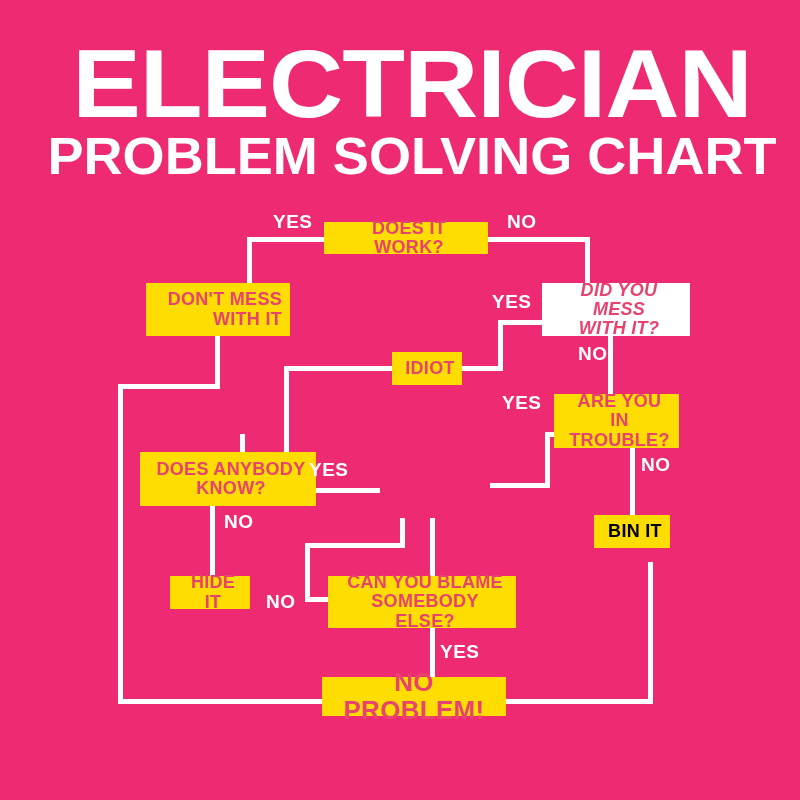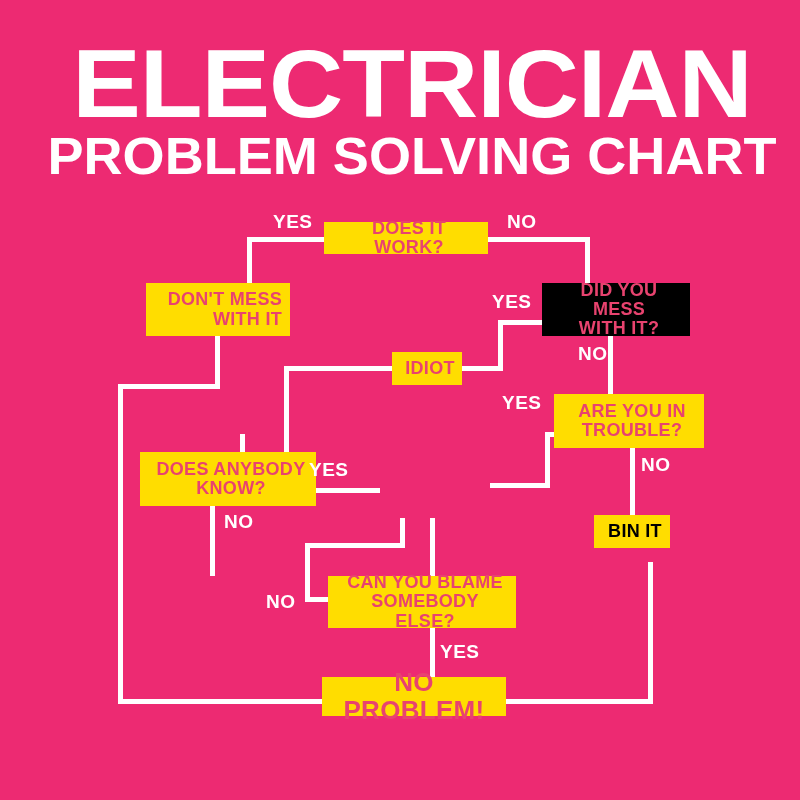--- a/index.html
+++ b/index.html
@@ -129,44 +129,47 @@
 
   <div class="node sz-m" style="left: 324px; top: 222px; width: 164px; height: 32px; background: rgb(255, 221, 0); color: rgb(232, 67, 111);">
     <span>DOES IT WORK?</span>
   </div>
 
   <div class="node sz-m" style="left: 146px; top: 283px; width: 144px; height: 53px; flex-direction: column; background: rgb(255, 221, 0); color: rgb(232, 67, 111); align-items: flex-end;">
     <span>DON'T MESS</span>
     <span>WITH IT</span>
   </div>
 
-  <div class="node sz-m" style="left: 542px; top: 283px; width: 148px; height: 53px; flex-direction: column; background: #000000; color: rgb(232, 67, 111);">
+  <div class="node sz-m" style="left: 542px; top: 283px; width: 148px; height: 53px; flex-direction: column; background: #ffffff; color: rgb(232, 67, 111); font-style: italic;">
     <span>DID YOU MESS</span>
     <span>WITH IT?</span>
   </div>
 
   <div class="node sz-m" style="left: 392px; top: 352px; width: 70px; height: 33px; background: rgb(255, 221, 0); color: rgb(232, 67, 111);">
     <span>IDIOT</span>
   </div>
 
-  <div class="node sz-m" style="left: 554px; top: 394px; width: 150px; height: 54px; flex-direction: column; background: rgb(255, 221, 0); color: rgb(232, 67, 111);">
+  <div class="node sz-m" style="left: 554px; top: 394px; width: 125px; height: 54px; flex-direction: column; background: rgb(255, 221, 0); color: rgb(232, 67, 111);">
     <span>ARE YOU IN</span>
     <span>TROUBLE?</span>
   </div>
 
   <div class="node sz-m" style="left: 140px; top: 452px; width: 176px; height: 54px; flex-direction: column; background: rgb(255, 221, 0); color: rgb(232, 67, 111);">
     <span>DOES ANYBODY</span>
     <span>KNOW?</span>
   </div>
 
 
   <div class="node sz-m" style="left: 594px; top: 515px; width: 76px; height: 33px; background: rgb(255, 221, 0); color: #000000;">
     <span>BIN IT</span>
   </div>
 
+  <div class="node sz-m" style="left: 170px; top: 576px; width: 80px; height: 33px; background: rgb(255, 221, 0); color: rgb(232, 67, 111);">
+    <span>HIDE IT</span>
+  </div>
 
   <div class="node sz-m" style="left: 328px; top: 576px; width: 188px; height: 52px; flex-direction: column; background: rgb(255, 221, 0); color: rgb(232, 67, 111);">
     <span>CAN YOU BLAME</span>
     <span>SOMEBODY ELSE?</span>
   </div>
 
   <div class="node sz-l" style="left: 322px; top: 677px; width: 184px; height: 39px; background: rgb(255, 221, 0); color: rgb(232, 67, 111);">
     <span>NO PROBLEM!</span>
   </div>
 

